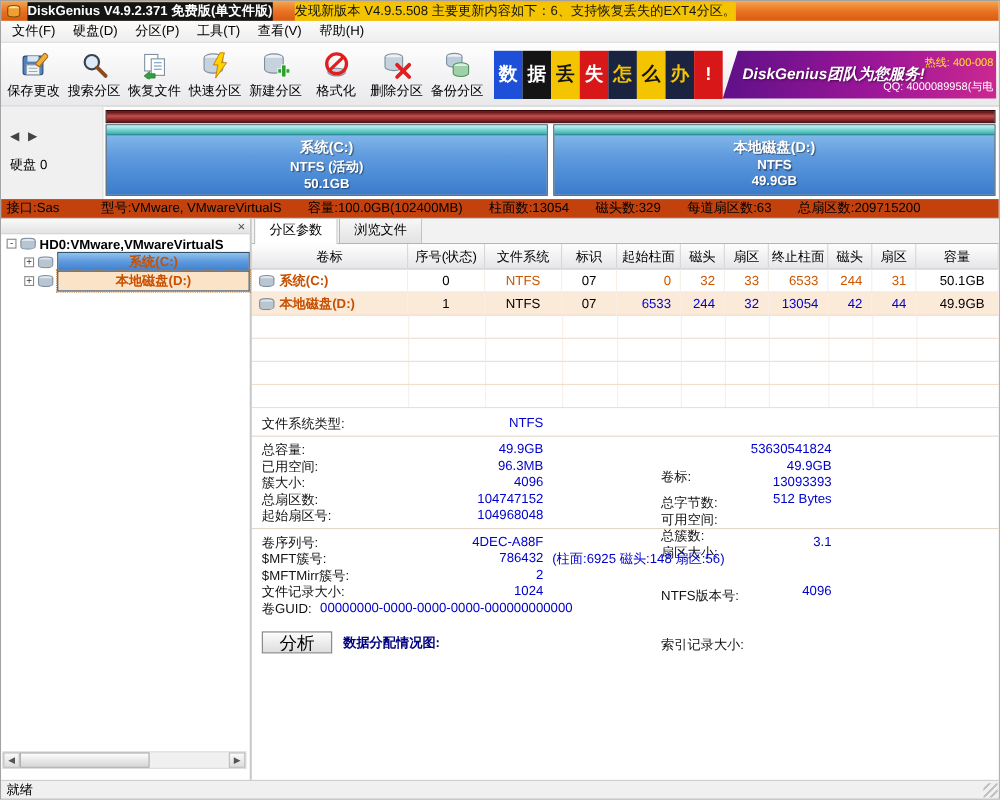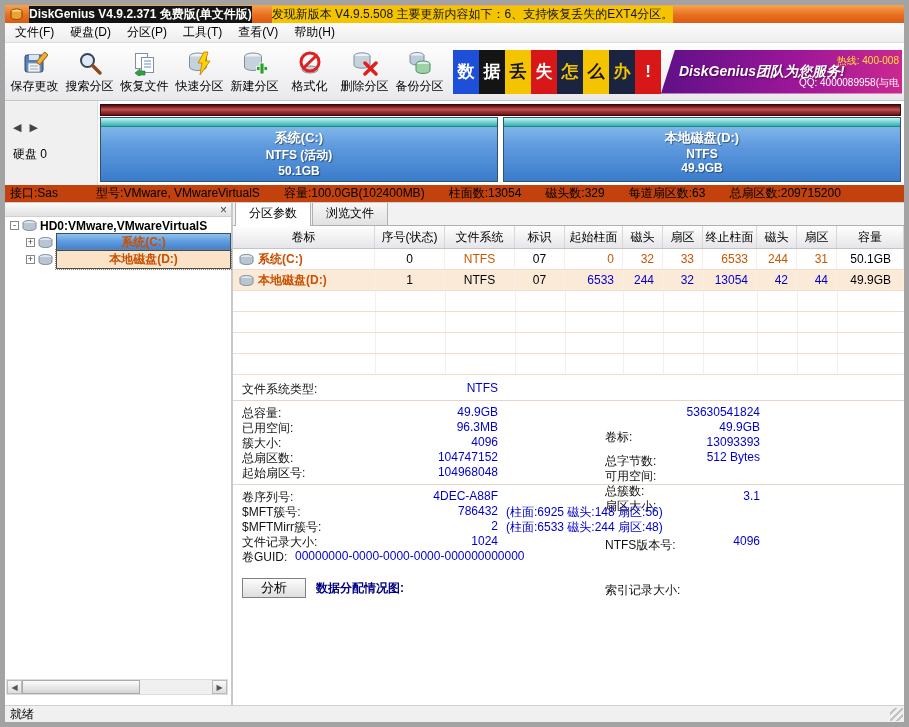--- a/index.html
+++ b/index.html
@@ -1,18 +1,18 @@
 <!DOCTYPE html>
 <html><head>
 <meta charset="utf-8">
 <style>
   *{margin:0;padding:0;box-sizing:border-box;}
   html,body{width:909px;height:727px;overflow:hidden;}
   body{font-family:"Liberation Sans","DejaVu Sans",sans-serif;font-size:12px;color:#000;background:#f0f0f0;}
-  #win{position:relative;width:909px;height:727px;background:#f0f0f0;border:5px solid #a3a3a3;overflow:hidden;}
+  #win{position:relative;width:909px;height:727px;background:#f0f0f0;border:1px solid #a3a3a3;overflow:hidden;}
 
   
   #titlebar{position:absolute;top:0;left:0;width:100%;height:18px;
     background:linear-gradient(180deg,#f6a54e,#e86f20 55%,#d85c12);
     display:flex;align-items:center;gap:6px;padding:0 5px;color:#fff;}
   #titlebar .t1{font-weight:bold;font-size:12px;white-space:nowrap;}
   #titlebar .t2{margin-left:14px;font-size:12px;white-space:nowrap;}
 
   
   #menubar{position:absolute;top:18px;left:0;width:100%;height:20px;background:linear-gradient(#fbfbfb,#eeeeee);
@@ -108,21 +108,21 @@
   .drow{position:relative;height:15px;font-size:12px;white-space:nowrap;}
   .l1{position:absolute;left:9px;color:#111;}
   .v1{position:absolute;left:140px;width:125px;text-align:right;color:#0000cc;}
   .ex{position:absolute;left:273px;color:#0000cc;}
   .l2{position:absolute;left:372px;color:#111;margin-top:48px;}
   .v2{position:absolute;left:412px;width:115px;text-align:right;color:#0000cc;}
   .guid{position:absolute;left:62px;color:#0000cc;}
   .dline{border-top:1px solid #e4d6c8;margin:4px 0;}
   .dbtnrow{display:flex;align-items:center;gap:10px;margin:14px 0 0 9px;}
   .abtn{width:64px;height:20px;border:1px solid #808080;background:linear-gradient(#fcfcfc,#dedede);
-    font-size:13px;font-family:Liberation Mono, monospace;cursor:pointer;}
+    font-size:16px;font-family:Liberation Mono, monospace;cursor:pointer;}
   .alabel{color:#000080;font-weight:bold;}
 
   
   #statusbar{position:absolute;left:0;right:0;bottom:0;height:17px;background:#f0f0f0;border-top:1px solid #cfcfcf;
     display:flex;align-items:center;padding-left:5px;}
   #grip{position:absolute;right:1px;bottom:1px;width:13px;height:13px;
     background:repeating-linear-gradient(135deg,transparent 0 3px,#c2c2c2 3px 5px);}
 </style>
 </head>
 <body>
@@ -455,21 +455,20 @@
         <span class="v2">3.1</span>
       </div>
       <div class="drow">
         <span class="l1">$MFT簇号:</span>
         <span class="v1">786432</span>
         <span class="ex">(柱面:6925 磁头:148 扇区:56)</span>
       </div>
       <div class="drow">
         <span class="l1">$MFTMirr簇号:</span>
         <span class="v1">2</span>
-        <span class="ex">(柱面:6533 磁头:244 扇区:48)</span>
       </div>
       <div class="drow">
         <span class="l1">文件记录大小:</span>
         <span class="v1">1024</span>
         <span class="l2">索引记录大小:</span>
         <span class="v2">4096</span>
       </div>
       <div class="drow">
         <span class="l1">卷GUID:</span>
         <span class="guid">00000000-0000-0000-0000-000000000000</span>

